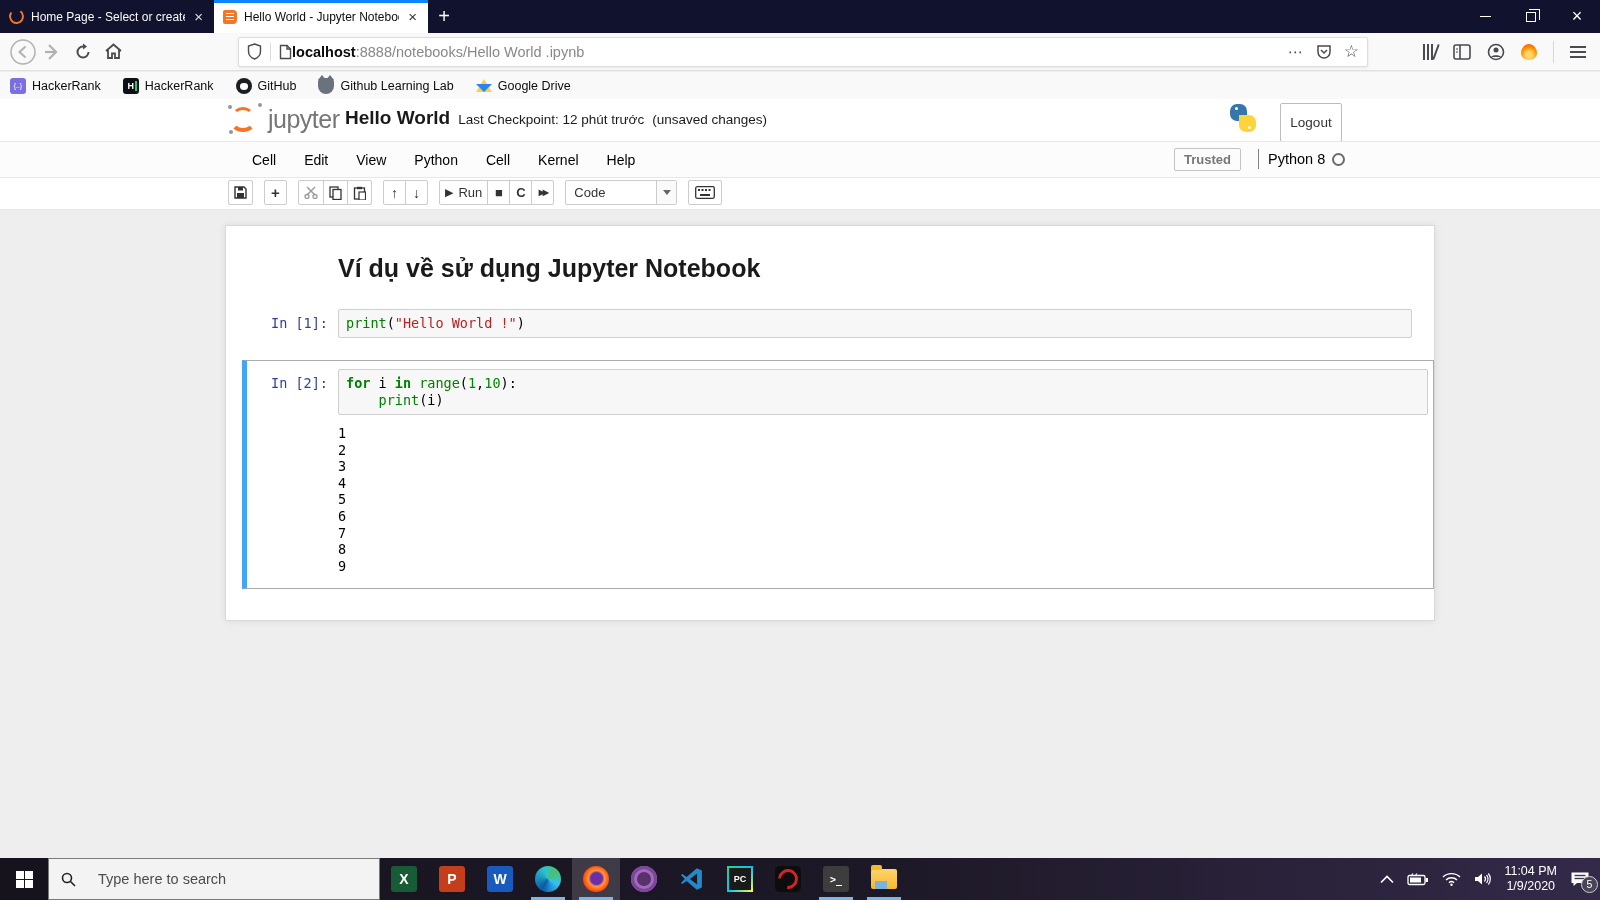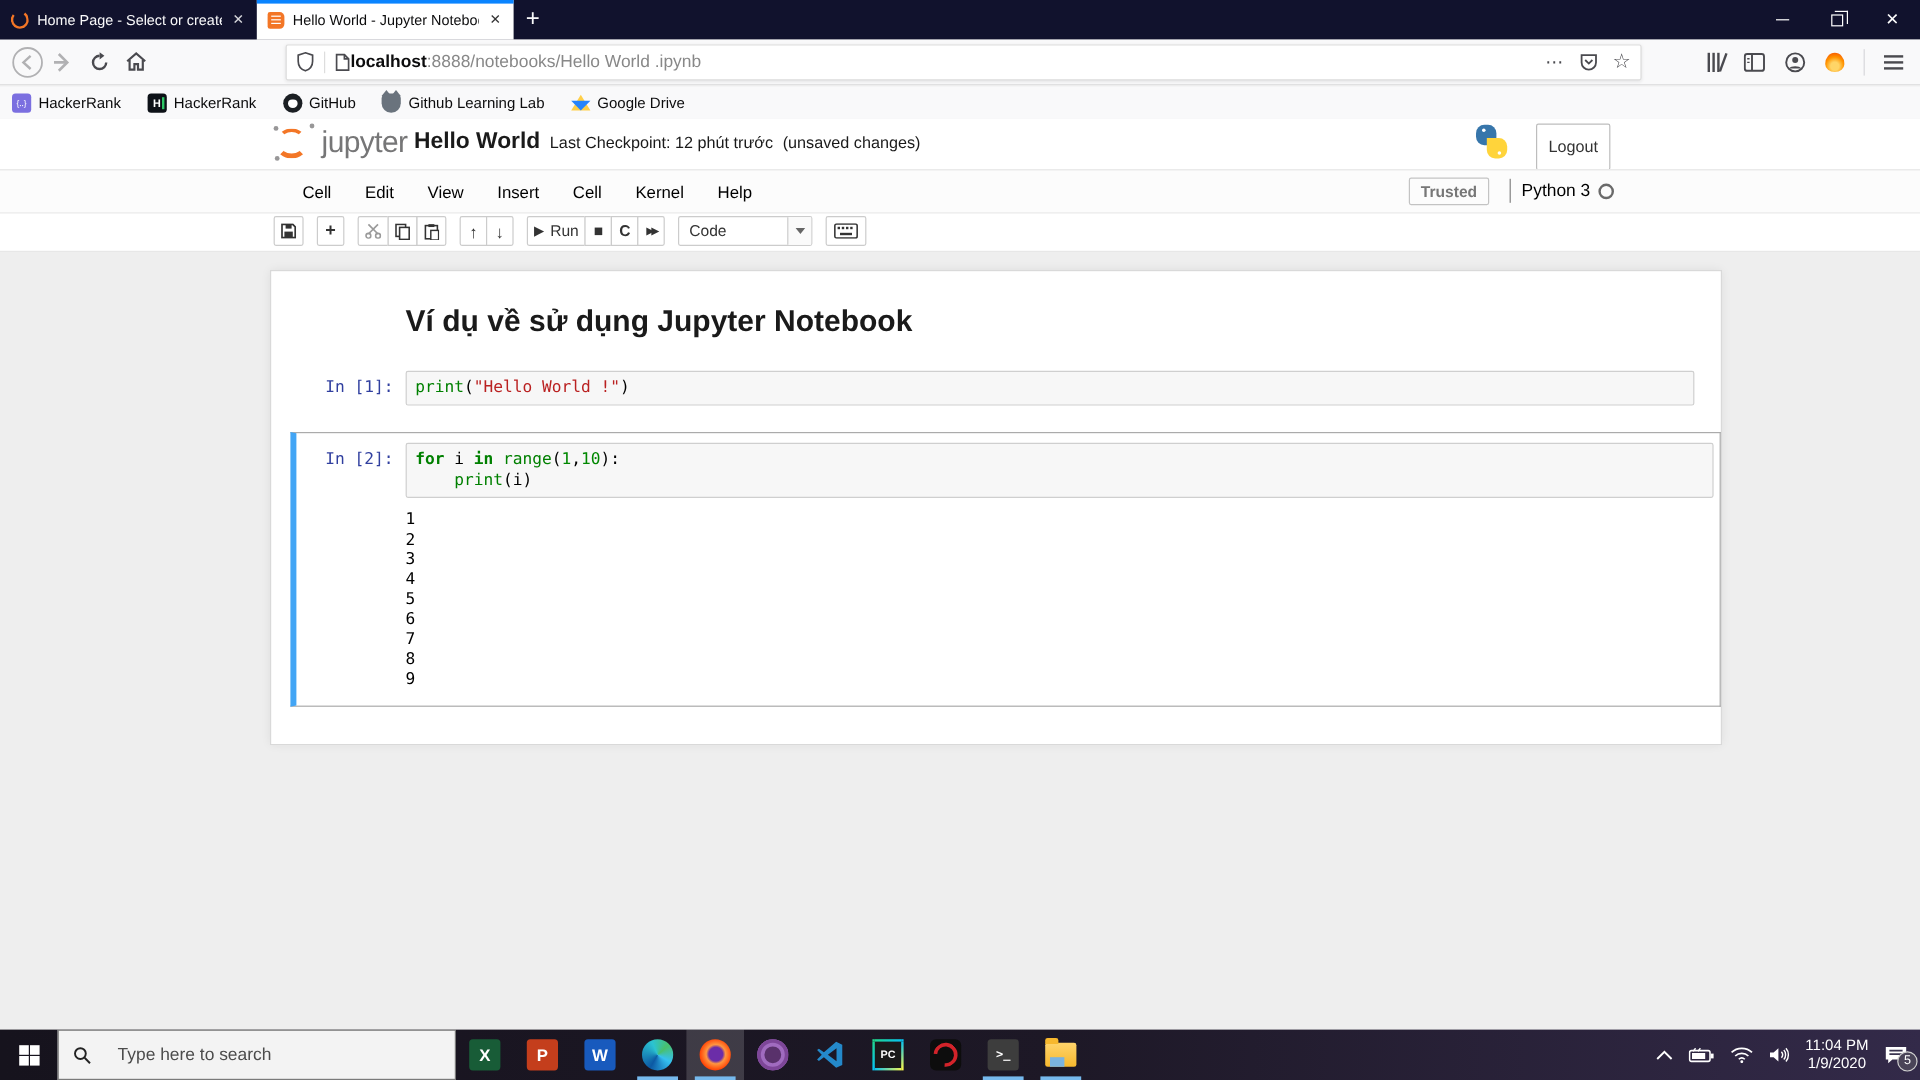--- a/index.html
+++ b/index.html
@@ -303,29 +303,29 @@
         <span class="e2"></span>
       </div>
     <div class="logout-btn">Logout</div>
   </div>
 
   <div id="jmenubar">
     <div class="jmenu">
       <span class="jmenu-item">Cell</span>
       <span class="jmenu-item">Edit</span>
       <span class="jmenu-item">View</span>
-      <span class="jmenu-item">Insert</span>
+      <span class="jmenu-item">Python</span>
       <span class="jmenu-item">Cell</span>
       <span class="jmenu-item">Kernel</span>
       <span class="jmenu-item">Help</span>
     </div>
     <span class="trusted-badge">Trusted</span>
     <span class="kernel-ind">
       <span class="kernel-bar"></span>
-      <span>Python 3</span>
+      <span>Python 8</span>
       <span class="kernel-circle"></span>
     </span>
   </div>
 
   <div id="jtoolbar">
     <div class="tb-row">
       <div class="tb-group">
         <div class="tb-btn single">
           <svg width="13" height="13" viewBox="0 0 13 13">
               <path d="M1 1 H10 L12 3 V12 H1 Z" fill="none" stroke="#333" stroke-width="1.4"></path>

